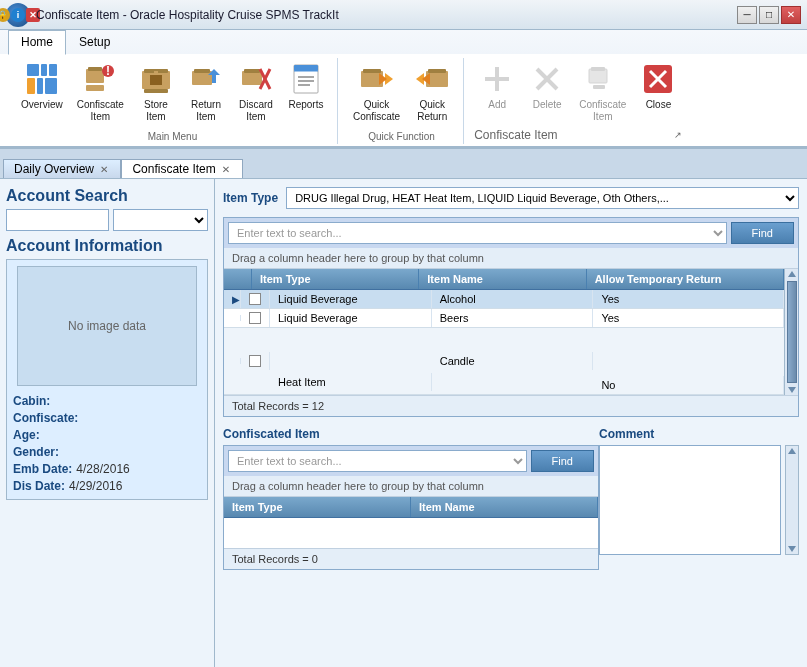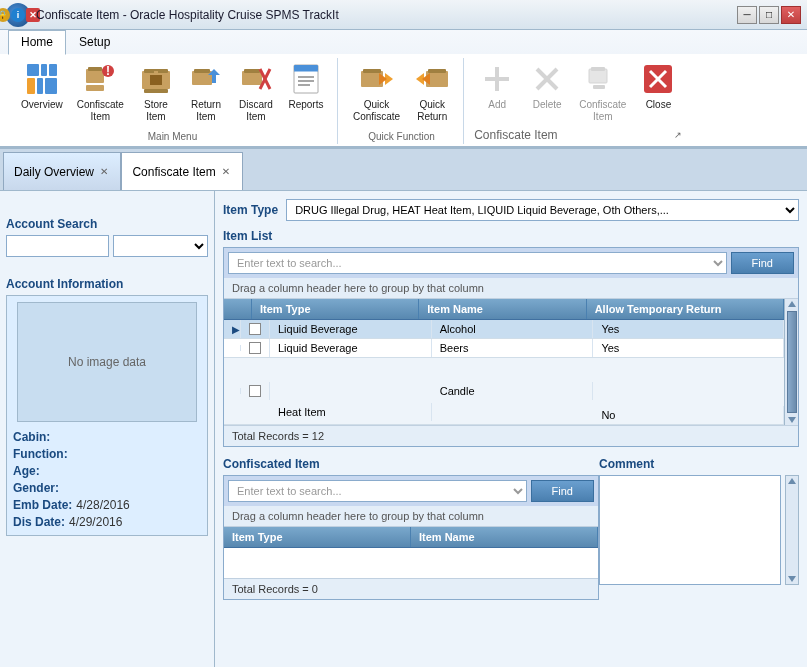--- a/index.html
+++ b/index.html
@@ -38,28 +38,28 @@
     .ribbon-icon { width: 36px; height: 36px; display: flex; align-items: center; justify-content: center; margin-bottom: 2px; }
     .ribbon-btn-label { font-size: 10px; text-align: center; line-height: 1.2; color: #222; }
 
     
     svg { display: block; }
 
     
     .main-area { display: flex; height: calc(667px - 30px - 62px - 26px); }
 
     
-    .tab-bar { display: flex; background: #c8d8e8; padding: 3px 3px 0; border-bottom: 1px solid #a0b8cc; height: 42px; }
+    .tab-bar { display: flex; background: #c8d8e8; padding: 3px 3px 0; border-bottom: 1px solid #a0b8cc; height: 30px; align-items: flex-end; }
     .tab { display: flex; align-items: center; gap: 4px; padding: 2px 10px; background: linear-gradient(to bottom, #ddeeff, #c8d8ec); border: 1px solid #90a8c0; border-bottom: none; cursor: pointer; font-size: 11px; }
     .tab.active { background: white; z-index: 1; }
     .tab-close { font-size: 10px; cursor: pointer; color: #666; padding: 0 2px; }
 
     
     .sidebar { width: 215px; background: #edf4fb; border-right: 1px solid #a0b8cc; padding: 6px; flex-shrink: 0; }
-    .sidebar-section-title { font-weight: bold; color: #1a4a80; font-size: 12px; margin-bottom: 4px; margin-top: 20px; }
+    .sidebar-section-title { font-weight: bold; color: #1a4a80; font-size: 16px; margin-bottom: 4px; margin-top: 2px; }
     .sidebar-search { display: flex; gap: 4px; margin-bottom: 6px; }
     .sidebar-search input { flex: 1; height: 22px; border: 1px solid #8aabcc; padding: 0 4px; background: white; }
     .sidebar-info-box { background: #ddeeff; border: 1px solid #a0b8cc; padding: 6px; margin-top: 4px; }
     .sidebar-info-image { width: 180px; height: 120px; display: flex; align-items: center; justify-content: center; background: #c8ddf0; border: 1px solid #a0b8cc; margin: 0 auto 8px; color: #666; font-size: 11px; }
     .sidebar-field { display: flex; gap: 4px; margin-top: 3px; font-size: 11px; }
     .sidebar-field-label { color: #1a4a80; font-weight: bold; white-space: nowrap; }
     .sidebar-field-value { color: #333; }
 
     
     .content-panel { flex: 1; padding: 8px; background: #edf4fb; overflow: auto; }
@@ -308,21 +308,21 @@
     <div class="sidebar-section-title">Account Information</div>
     <div class="sidebar-info-box">
       <div class="sidebar-info-image">
         <span>No image data</span>
       </div>
       <div class="sidebar-field">
         <span class="sidebar-field-label">Cabin:</span>
         <span class="sidebar-field-value"></span>
       </div>
       <div class="sidebar-field">
-        <span class="sidebar-field-label">Function:</span>
+        <span class="sidebar-field-label">Confiscate:</span>
         <span class="sidebar-field-value"></span>
       </div>
       <div class="sidebar-field">
         <span class="sidebar-field-label">Age:</span>
         <span class="sidebar-field-value"></span>
       </div>
       <div class="sidebar-field">
         <span class="sidebar-field-label">Gender:</span>
         <span class="sidebar-field-value"></span>
       </div>
@@ -339,21 +339,20 @@
 
   <div class="content-panel">
 
     <div class="content-row">
       <span class="field-label">Item Type</span>
       <select class="item-type-select">
         <option>DRUG  Illegal Drug, HEAT  Heat Item, LIQUID  Liquid Beverage, Oth  Others,...</option>
       </select>
     </div>
 
-    <div class="section-title">Item List</div>
     <div class="grid-container" style="position:relative;">
       <div class="search-bar">
         <select style="flex:1; height:22px; border:1px solid #8aabcc; background:white; padding:0 4px; font-size:11px; color:#999;">
           <option value="">Enter text to search...</option>
         </select>
         <button class="find-btn">Find</button>
       </div>
       <div class="group-hint">Drag a column header here to group by that column</div>
       <div style="display:flex; position:relative;">
         <div style="flex:1; overflow:hidden;">

